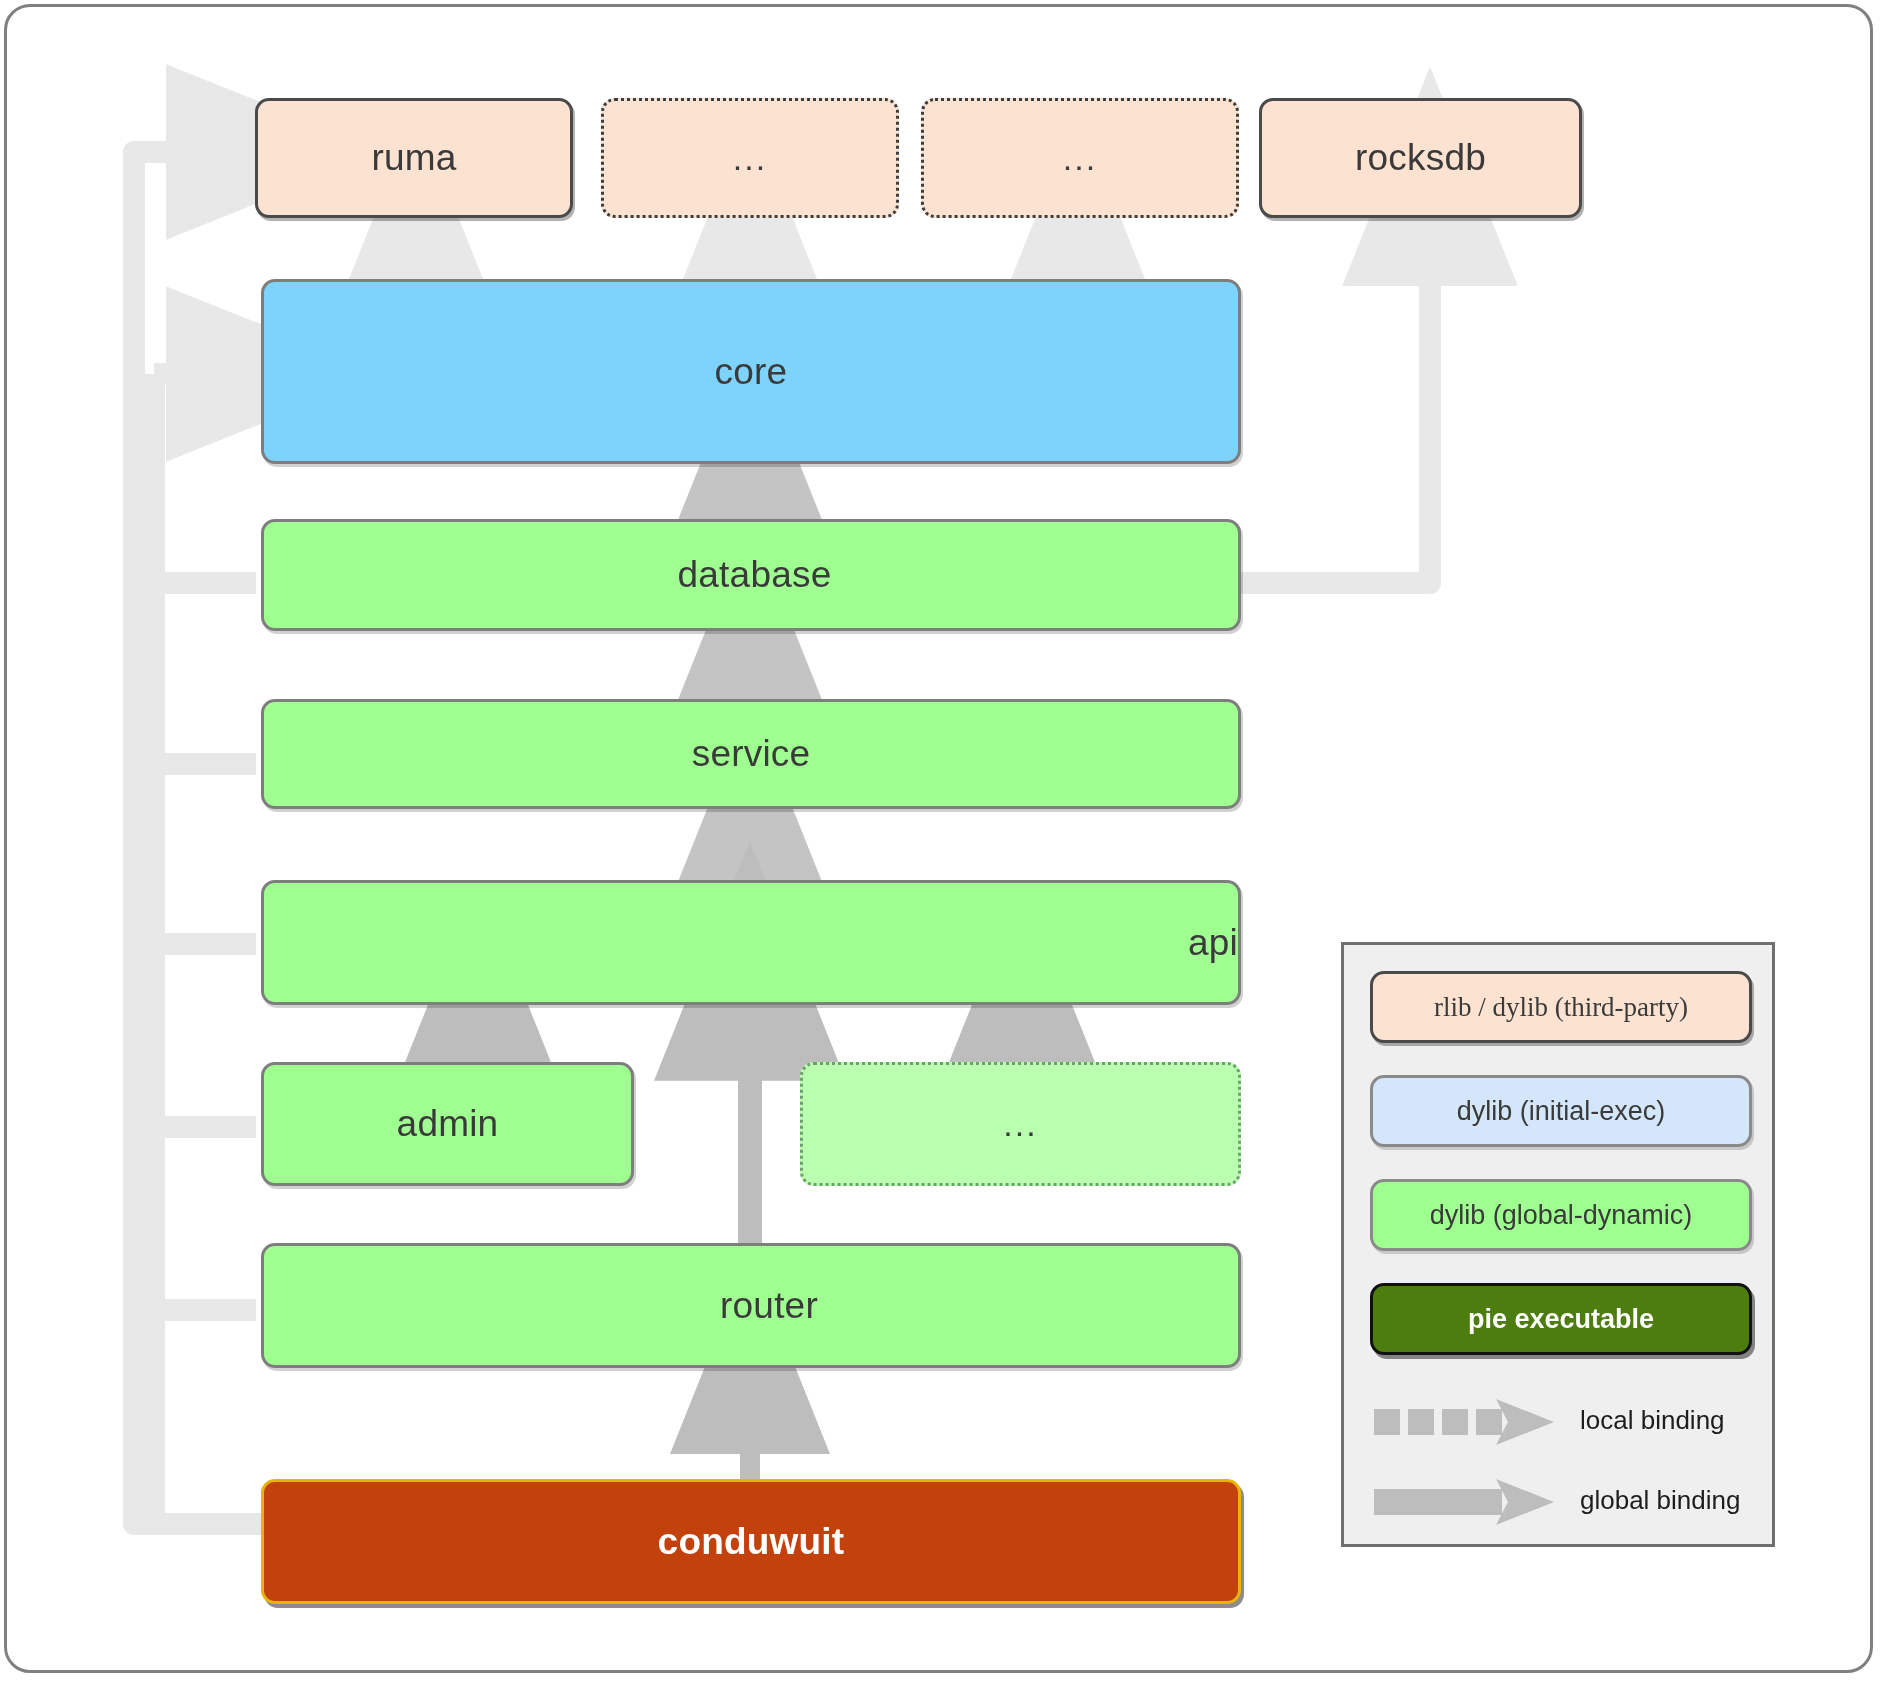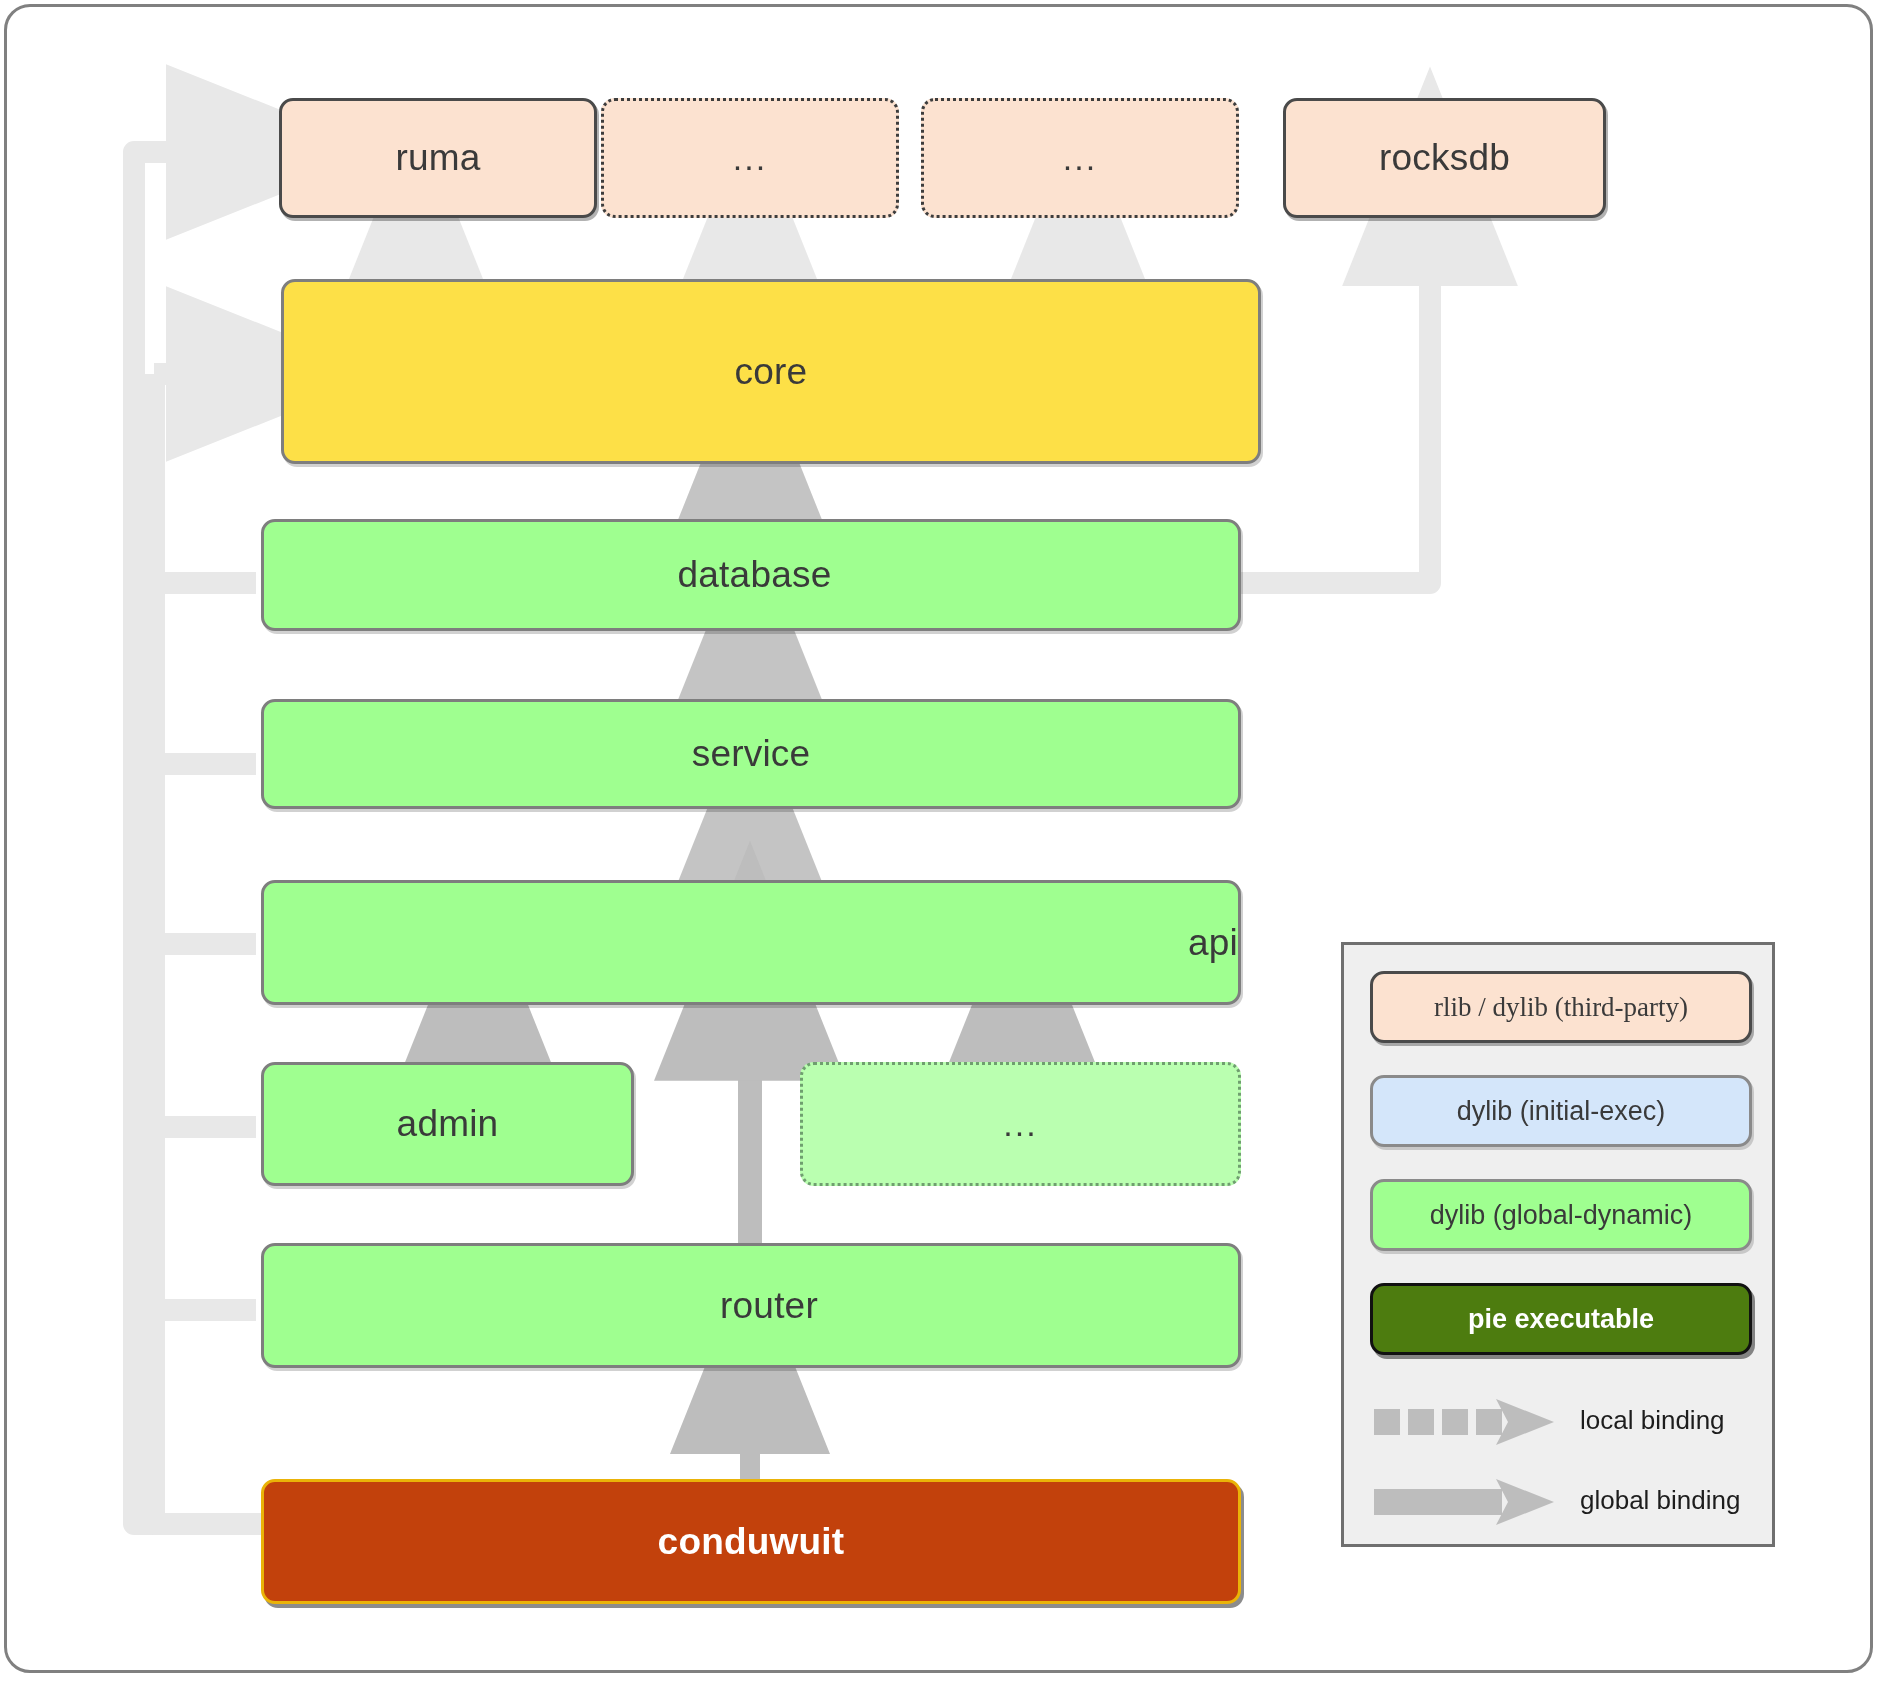--- a/index.html
+++ b/index.html
@@ -39,23 +39,23 @@
     position: absolute;
     box-sizing: border-box;
     border-radius: 14px;
     display: flex;
     align-items: center;
     justify-content: center;
     font-size: 37px;
     color: #3a3a3a;
     letter-spacing: .2px;
   }
-  .node.third       { background:#FCE2D0; border:3px solid #4a4a4a; box-shadow:2px 3px 0 rgba(0,0,0,.30);margin-left:24px; }
+  .node.third       { background:#FCE2D0; border:3px solid #4a4a4a; box-shadow:2px 3px 0 rgba(0,0,0,.30); }
   .node.third-dot   { background:#FCE2D0; border:3px dotted #3d3d3d; box-shadow:none; }
-  .node.iexec       { background:#fde047; border:3px solid #7e7e7e; box-shadow:2px 3px 0 rgba(0,0,0,.18);margin-left:20px; }
+  .node.iexec       { background:#7dd3fc; border:3px solid #7e7e7e; box-shadow:2px 3px 0 rgba(0,0,0,.18); }
   .node.gdyn        { background:#9FFF90; border:3px solid #7e7e7e; box-shadow:2px 3px 0 rgba(0,0,0,.18); }
   .node.gdyn-dot    { background:#BAFFB0; border:3px dotted #6f9f6f; box-shadow:none; }
   .node.pie         { background:#c2410c; border:3px solid #eab308; color:#ffffff; font-weight:bold;
                       box-shadow:3px 4px 0 rgba(0,0,0,.45); }
   .node .lbl { pointer-events:none; }
   .node.ellipsis .lbl { font-size: 34px; letter-spacing: 2px; color:#3a3a3a; }
 
   
   #legend {
     position: absolute;

